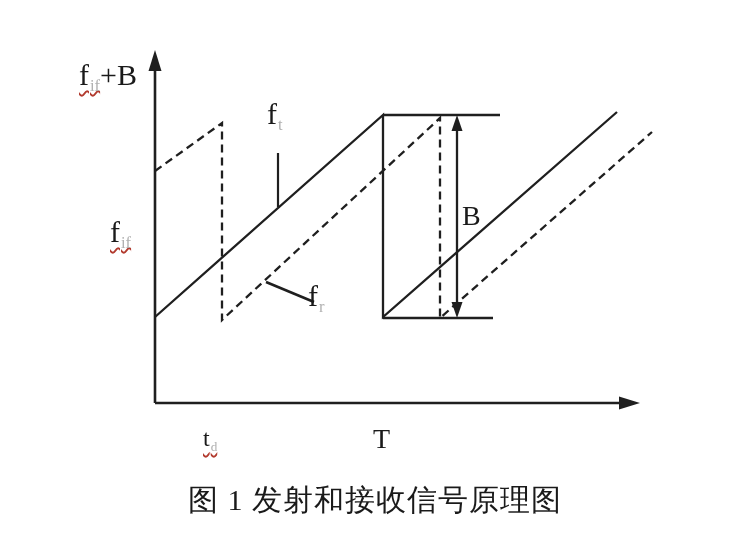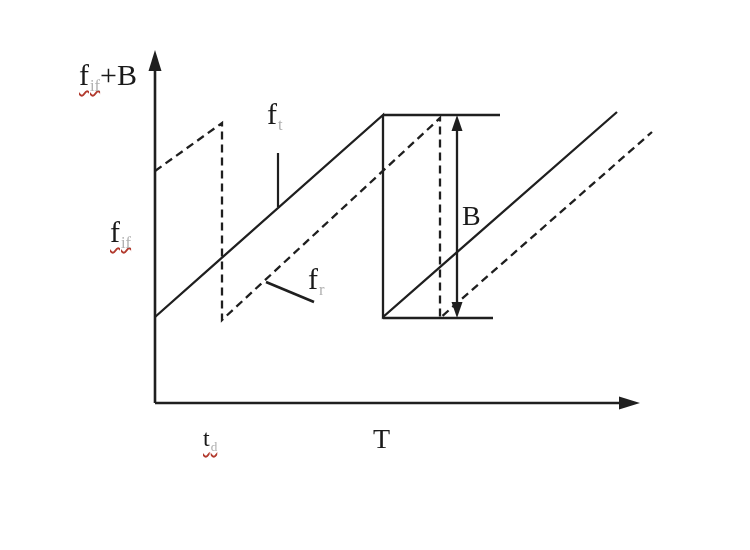--- a/index.html
+++ b/index.html
@@ -84,28 +84,29 @@
 
   <div class="flabel" style="left:110px;top:197px;margin-top:20px;">
     <span class="squig"><span>f</span><sub>if</sub></span><span></span>
   </div>
 
 
   <div class="flabel" style="left:267px;top:99px;">
     <span>f</span><sub>t</sub>
   </div>
 
-  <div class="flabel" style="left:308px;top:264px;">
+  <div class="flabel" style="left:308px;top:281px;">
     <span>f</span><sub>r</sub>
   </div>
 
   <div class="blabel" style="left:462px;top:202px;">B</div>
 
   <div class="flabel" style="left:203px;top:426px;font-size:24px;">
     <span class="squig"><span>t</span><sub>d</sub></span>
   </div>
 
   <div class="flabel" style="left:373px;top:425px;font-size:28px;">
     <span>T</span><sub></sub>
   </div>
 
+  <div class="caption">图 1 发射和接收信号原理图</div>
 
 </div>
 
 </body></html>

